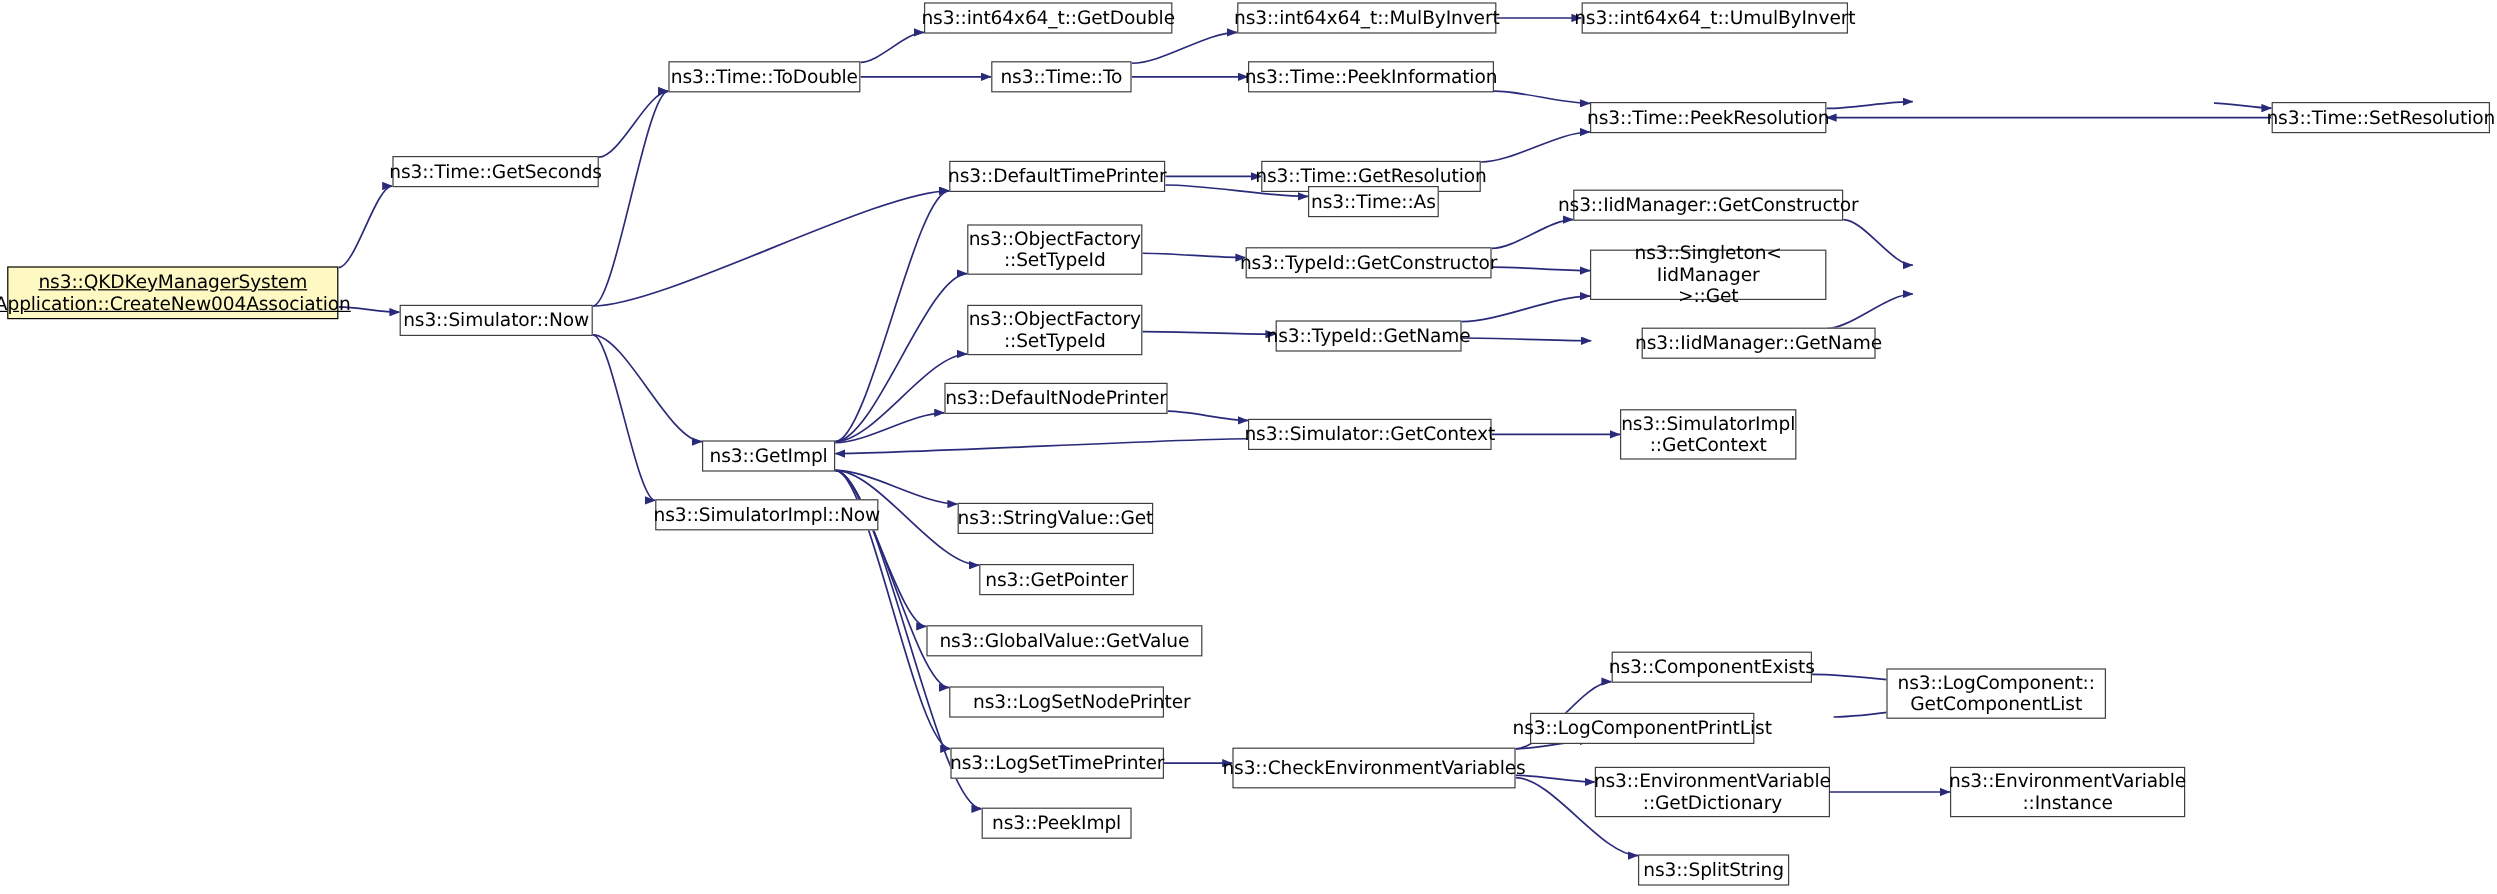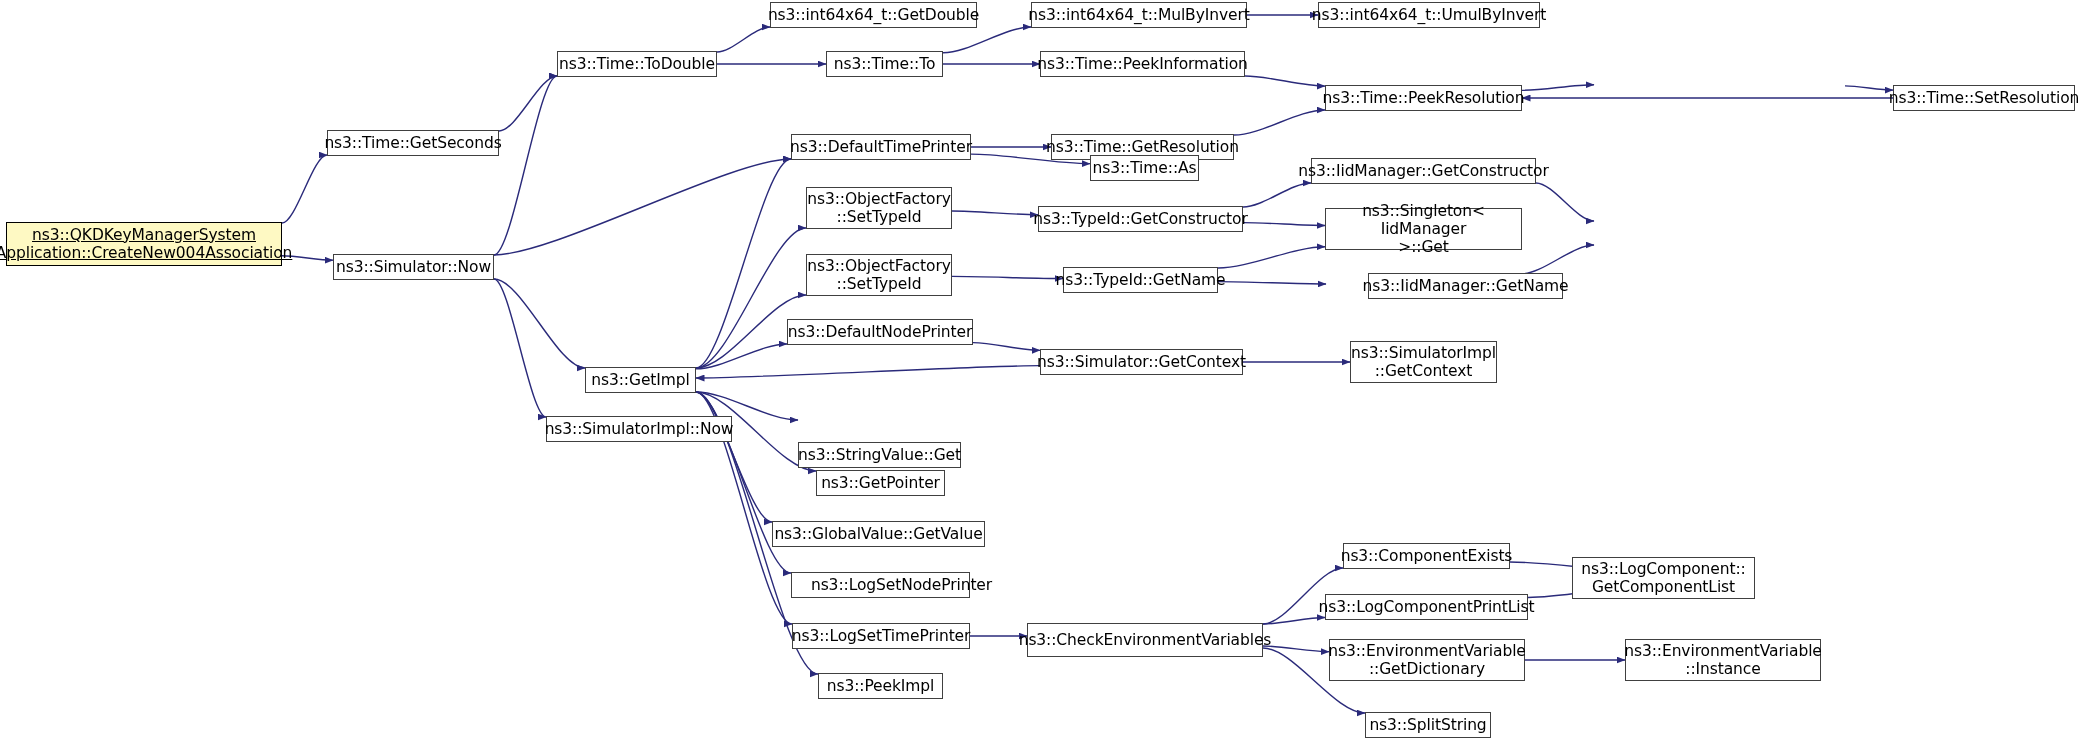--- a/index.html
+++ b/index.html
@@ -114,44 +114,44 @@
     <div class="node" style="left: 585px; top: 367px; width: 111px; height: 26px;">ns3::GetImpl</div>
     <div class="node" style="left: 546px; top: 416px; width: 186px; height: 26px;">ns3::SimulatorImpl::Now</div>
     <div class="node" style="left: 826px; top: 51px; width: 117px; height: 26px;">ns3::Time::To</div>
     <div class="node" style="left: 770px; top: 2px; width: 207px; height: 26px;">ns3::int64x64_t::GetDouble</div>
     <div class="node" style="left: 791px; top: 134px; width: 180px; height: 26px;">ns3::DefaultTimePrinter</div>
     <div class="node" style="left: 806px; top: 187px; width: 146px; height: 42px;">ns3::ObjectFactory
 ::SetTypeId</div>
     <div class="node" style="left: 806px; top: 254px; width: 146px; height: 42px;">ns3::ObjectFactory
 ::SetTypeId</div>
     <div class="node" style="left: 787px; top: 319px; width: 186px; height: 26px;">ns3::DefaultNodePrinter</div>
-    <div class="node" style="left: 798px; top: 442px; width: 163px; height: 26px; text-align: center;">ns3::StringValue::Get</div>
+    <div class="node" style="left: 798px; top: 419px; width: 163px; height: 26px; text-align: center;">ns3::StringValue::Get</div>
     <div class="node" style="left: 816px; top: 470px; width: 129px; height: 26px;">ns3::GetPointer</div>
-    <div class="node" style="left: 772px; top: 521px; width: 213px; height: 26px;">ns3::GlobalValue::GetValue</div>
+    <div class="node" style="left: 772px; top: 521px; width: 230px; height: 26px;">ns3::GlobalValue::GetValue</div>
     <div class="node" style="left: 791px; top: 572px; width: 179px; height: 26px; padding-left: 42px;">ns3::LogSetNodePrinter</div>
     <div class="node" style="left: 792px; top: 623px; width: 178px; height: 26px;">ns3::LogSetTimePrinter</div>
     <div class="node" style="left: 818px; top: 673px; width: 125px; height: 26px;">ns3::PeekImpl</div>
     <div class="node" style="left: 1031px; top: 2px; width: 216px; height: 26px;">ns3::int64x64_t::MulByInvert</div>
     <div class="node" style="left: 1040px; top: 51px; width: 205px; height: 26px;">ns3::Time::PeekInformation</div>
     <div class="node" style="left: 1051px; top: 134px; width: 183px; height: 26px;">ns3::Time::GetResolution</div>
     <div class="node" style="left: 1090px; top: 155px; width: 109px; height: 26px;">ns3::Time::As</div>
     <div class="node" style="left: 1038px; top: 206px; width: 205px; height: 26px;">ns3::TypeId::GetConstructor</div>
     <div class="node" style="left: 1063px; top: 267px; width: 155px; height: 26px;">ns3::TypeId::GetName</div>
     <div class="node" style="left: 1040px; top: 349px; width: 203px; height: 26px;">ns3::Simulator::GetContext</div>
     <div class="node" style="left: 1027px; top: 623px; width: 236px; height: 34px;">ns3::CheckEnvironmentVariables</div>
     <div class="node" style="left: 1318px; top: 2px; width: 222px; height: 26px;">ns3::int64x64_t::UmulByInvert</div>
     <div class="node" style="left: 1325px; top: 85px; width: 197px; height: 26px;">ns3::Time::PeekResolution</div>
     <div class="node" style="left: 1311px; top: 158px; width: 225px; height: 26px;">ns3::IidManager::GetConstructor</div>
     <div class="node" style="left: 1325px; top: 208px; width: 197px; height: 42px;">ns3::Singleton&lt; IidManager
 &gt;::Get</div>
     <div class="node" style="left: 1326px; top: 273px; width: 195px; height: 26px; margin-left: 42px;">ns3::IidManager::GetName</div>
     <div class="node" style="left: 1350px; top: 341px; width: 147px; height: 42px;">ns3::SimulatorImpl
 ::GetContext</div>
     <div class="node" style="left: 1343px; top: 543px; width: 167px; height: 26px;">ns3::ComponentExists</div>
-    <div class="node" style="left: 1325px; top: 594px; width: 203px; height: 26px; text-align: center;">ns3::LogComponentPrintList</div>
+    <div class="node" style="left: 1275px; top: 594px; width: 187px; height: 26px; text-align: center;">ns3::LogComponentPrintList</div>
     <div class="node" style="left: 1329px; top: 639px; width: 196px; height: 42px;">ns3::EnvironmentVariable
 ::GetDictionary</div>
     <div class="node" style="left: 1365px; top: 712px; width: 126px; height: 26px;">ns3::SplitString</div>
     <div class="node" style="left: 1893px; top: 85px; width: 182px; height: 26px;">ns3::Time::SetResolution</div>
     <div class="node" style="left: 1572px; top: 557px; width: 183px; height: 42px;">ns3::LogComponent::
 GetComponentList</div>
     <div class="node" style="left: 1625px; top: 639px; width: 196px; height: 42px;">ns3::EnvironmentVariable
 ::Instance</div>
   </div>
 

